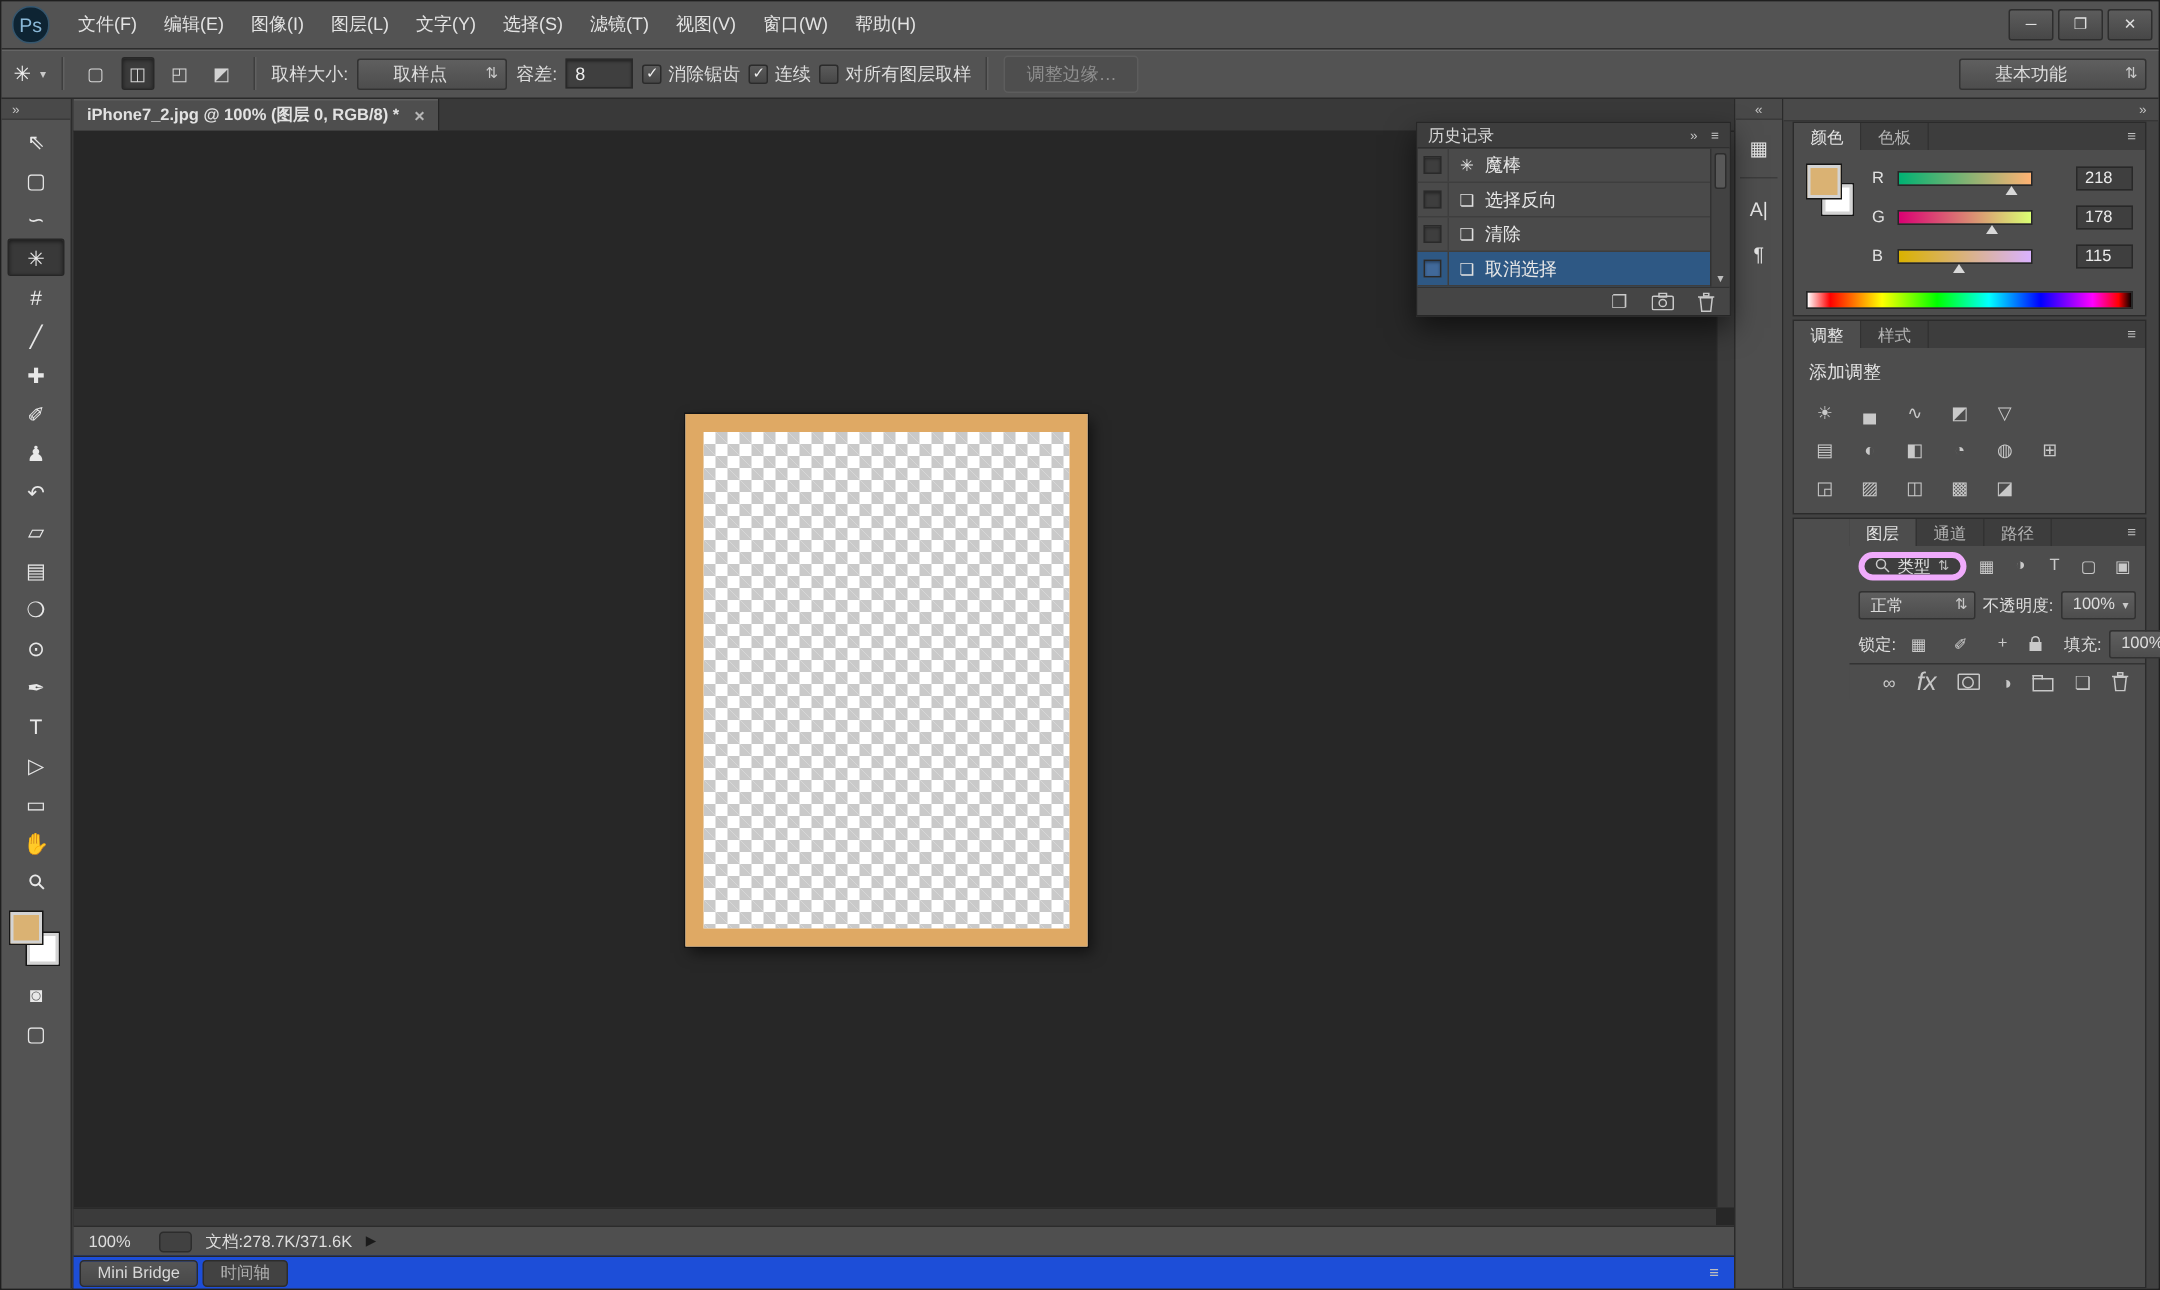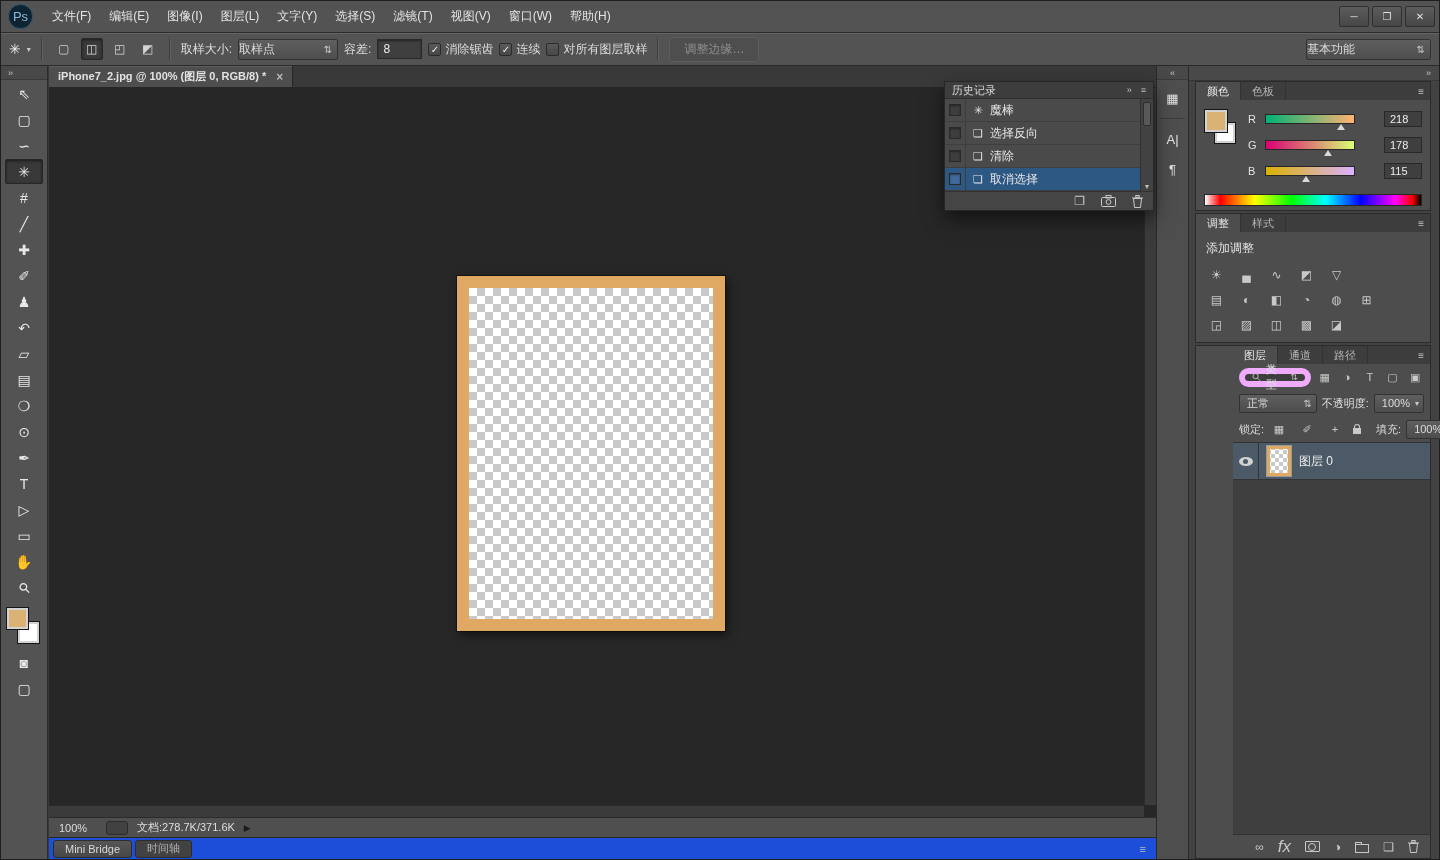--- a/index.html
+++ b/index.html
@@ -15,21 +15,21 @@
   .win-btn { width:30px; height:21px; margin-left:3px; display:flex; align-items:center; justify-content:center; font-size:10px; color:#e0e0e0; background:linear-gradient(#5c5c5c,#474747); border:1px solid #2e2e2e; border-radius:2px; }
 
   
   .optionsbar { position:absolute; top:32px; left:0; right:0; height:33px; background:#535353; border-bottom:1px solid #2a2a2a; box-shadow:inset 0 1px 0 #656565; display:flex; align-items:center; gap:6px; padding:0 8px; font-size:12px; }
   .sep { width:2px; height:22px; border-left:1px solid #3e3e3e; border-right:1px solid #606060; margin:0 4px; }
   .opt-tool { font-size:14px; color:#efefef; }
   .caret { font-size:8px; color:#c9c9c9; }
   .mode-btn { width:22px; height:22px; display:flex; align-items:center; justify-content:center; font-size:12px; color:#d3d3d3; border:1px solid transparent; background:none; }
   .mode-btn.pressed { background:#3b3b3b; border-color:#282828; border-radius:2px; box-shadow:inset 0 1px 3px rgba(0,0,0,.5); }
   .opt-label { color:#dedede; white-space:nowrap; }
-  .dd { height:21px; background:linear-gradient(#5f5f5f,#4d4d4d); border:1px solid #323232; border-radius:2px; display:flex; align-items:center; padding:0 5px 0 0; gap:8px; white-space:nowrap; }
+  .dd { height:21px; background:linear-gradient(#5f5f5f,#4d4d4d); border:1px solid #323232; border-radius:2px; display:flex; align-items:center; padding:0 5px 0 23px; gap:8px; white-space:nowrap; }
   .dd .updown { font-size:10px; color:#c9c9c9; }
   .txt-input { width:45px; height:20px; background:#3f3f3f; border:1px solid #292929; box-shadow:inset 0 1px 2px rgba(0,0,0,.45); display:flex; align-items:center; padding:0 5px; color:#ececec; }
   .chk-group { display:flex; align-items:center; gap:4px; }
   .chk { width:13px; height:13px; background:linear-gradient(#5a5a5a,#474747); border:1px solid #2b2b2b; border-radius:2px; font-size:10px; color:#f0f0f0; display:flex; align-items:center; justify-content:center; }
   .btn-disabled { padding:3px 14px; border:1px solid #5d5d5d; border-radius:3px; color:#8f8f8f; background:#4e4e4e; font-size:12px; }
   .ws-dd { margin-left:auto; width:125px; justify-content:space-between; }
 
   
   .toolbar { position:absolute; top:65px; left:0; width:47px; bottom:0; background:#535353; border-right:1px solid #2c2c2c; }
   .tb-header { height:14px; background:#494949; border-bottom:1px solid #3a3a3a; font-size:9px; color:#c3c3c3; line-height:14px; padding-left:7px; }
@@ -108,21 +108,21 @@
   
   #adjust-panel { top:147px; height:130px; }
   .adj-body { padding:6px 8px; }
   .adj-title { font-size:12px; color:#e2e2e2; margin:2px 0 8px 2px; }
   .adj-row { display:flex; gap:5px; margin-bottom:6px; }
   .adj { width:25px; height:19px; display:flex; align-items:center; justify-content:center; font-size:12px; color:#c9c9c9; background:none; border:none; }
 
   
   #layers-panel { top:279px; bottom:0; display:flex; flex-direction:column;padding-left:37px; }
   .lp-row { height:26px; display:flex; align-items:center; gap:5px; padding:0 6px; }
-  .search-pill { width:78px; height:19px; background:#3e3e3e; border:6px solid #f0abfc; border-radius:10px; display:flex; align-items:center; gap:5px; padding:0 7px; font-size:11px; color:#e0e0e0; }
+  .search-pill { width:78px; height:19px; background:#3e3e3e; border:4px solid #f0abfc; border-radius:10px; display:flex; align-items:center; gap:5px; padding:0 7px; font-size:11px; color:#e0e0e0; }
   .search-pill .updown { margin-left:auto; font-size:9px; color:#bdbdbd; }
   .f-icon { width:20px; height:18px; display:flex; align-items:center; justify-content:center; font-size:11px; color:#c9c9c9; background:none; border:none; }
   .dd-sm { height:19px; font-size:11px; padding:0 4px 0 7px; gap:5px; }
   .lbl-sm { font-size:11px; color:#dedede; white-space:nowrap; }
   .lock-icons { display:flex; gap:8px; align-items:center; }
   .lk { font-size:11px; color:#c9c9c9; }
   .padlock { width:8px; height:6px; background:#c9c9c9; position:relative; margin-top:4px; }
   .padlock::before { content:""; position:absolute; left:1px; top:-4px; width:4px; height:4px; border:1.5px solid #c9c9c9; border-bottom:none; border-radius:4px 4px 0 0; }
   .layers-list { flex:1; background:#3f3f3f; border-top:1px solid #313131; }
   .layer-row { height:37px; display:flex; align-items:center; border-bottom:1px solid #343434; }
@@ -451,29 +451,20 @@
           <button class="f-icon lk" data-name="lock-pixels-icon">✐</button>
           <button class="f-icon lk" data-name="lock-position-icon">+</button>
           <span class="padlock" data-name="lock-all-icon"></span>
         </span>
         <span class="lbl-sm" style="margin-left:10px;" data-name="fill-label">填充:</span>
         <div class="dd dd-sm" style="width:52px;" data-name="fill-select">
           <span data-name="fill-value">100%</span>
           <span class="caret" style="margin-left:auto;" data-name="dropdown-caret-icon">▾</span>
         </div>
       </div>
-      <div class="layers-list" data-name="layers-list">
-        <div class="layer-row selected" data-name="layer-row">
-          <span class="eye-cell" data-name="layer-visibility-toggle">
-              <span class="eye" data-name="eye-icon"></span>
-            </span>
-          <span class="layer-thumb" data-name="layer-thumbnail"></span>
-          <span class="layer-name" data-name="layer-name">图层 0</span>
-        </div>
-      </div>
       <div class="layers-bottom" data-name="layers-panel-footer">
         <span data-name="link-layers-icon">∞</span>
         <span class="fx" data-name="layer-style-icon">fx</span>
         <span class="mask-icon" data-name="add-layer-mask-icon"></span>
         <span data-name="new-adjustment-layer-icon">◑</span>
         <span class="folder-icon" data-name="new-group-icon"></span>
         <span data-name="new-layer-icon">❏</span>
         <span data-name="delete-layer-icon">
           <svg class="ic" width="11" height="13" viewBox="0 0 11 13">
               <path d="M1.5 3.5h8l-1 9h-6z" fill="none" stroke="#c7c7c7"></path>

